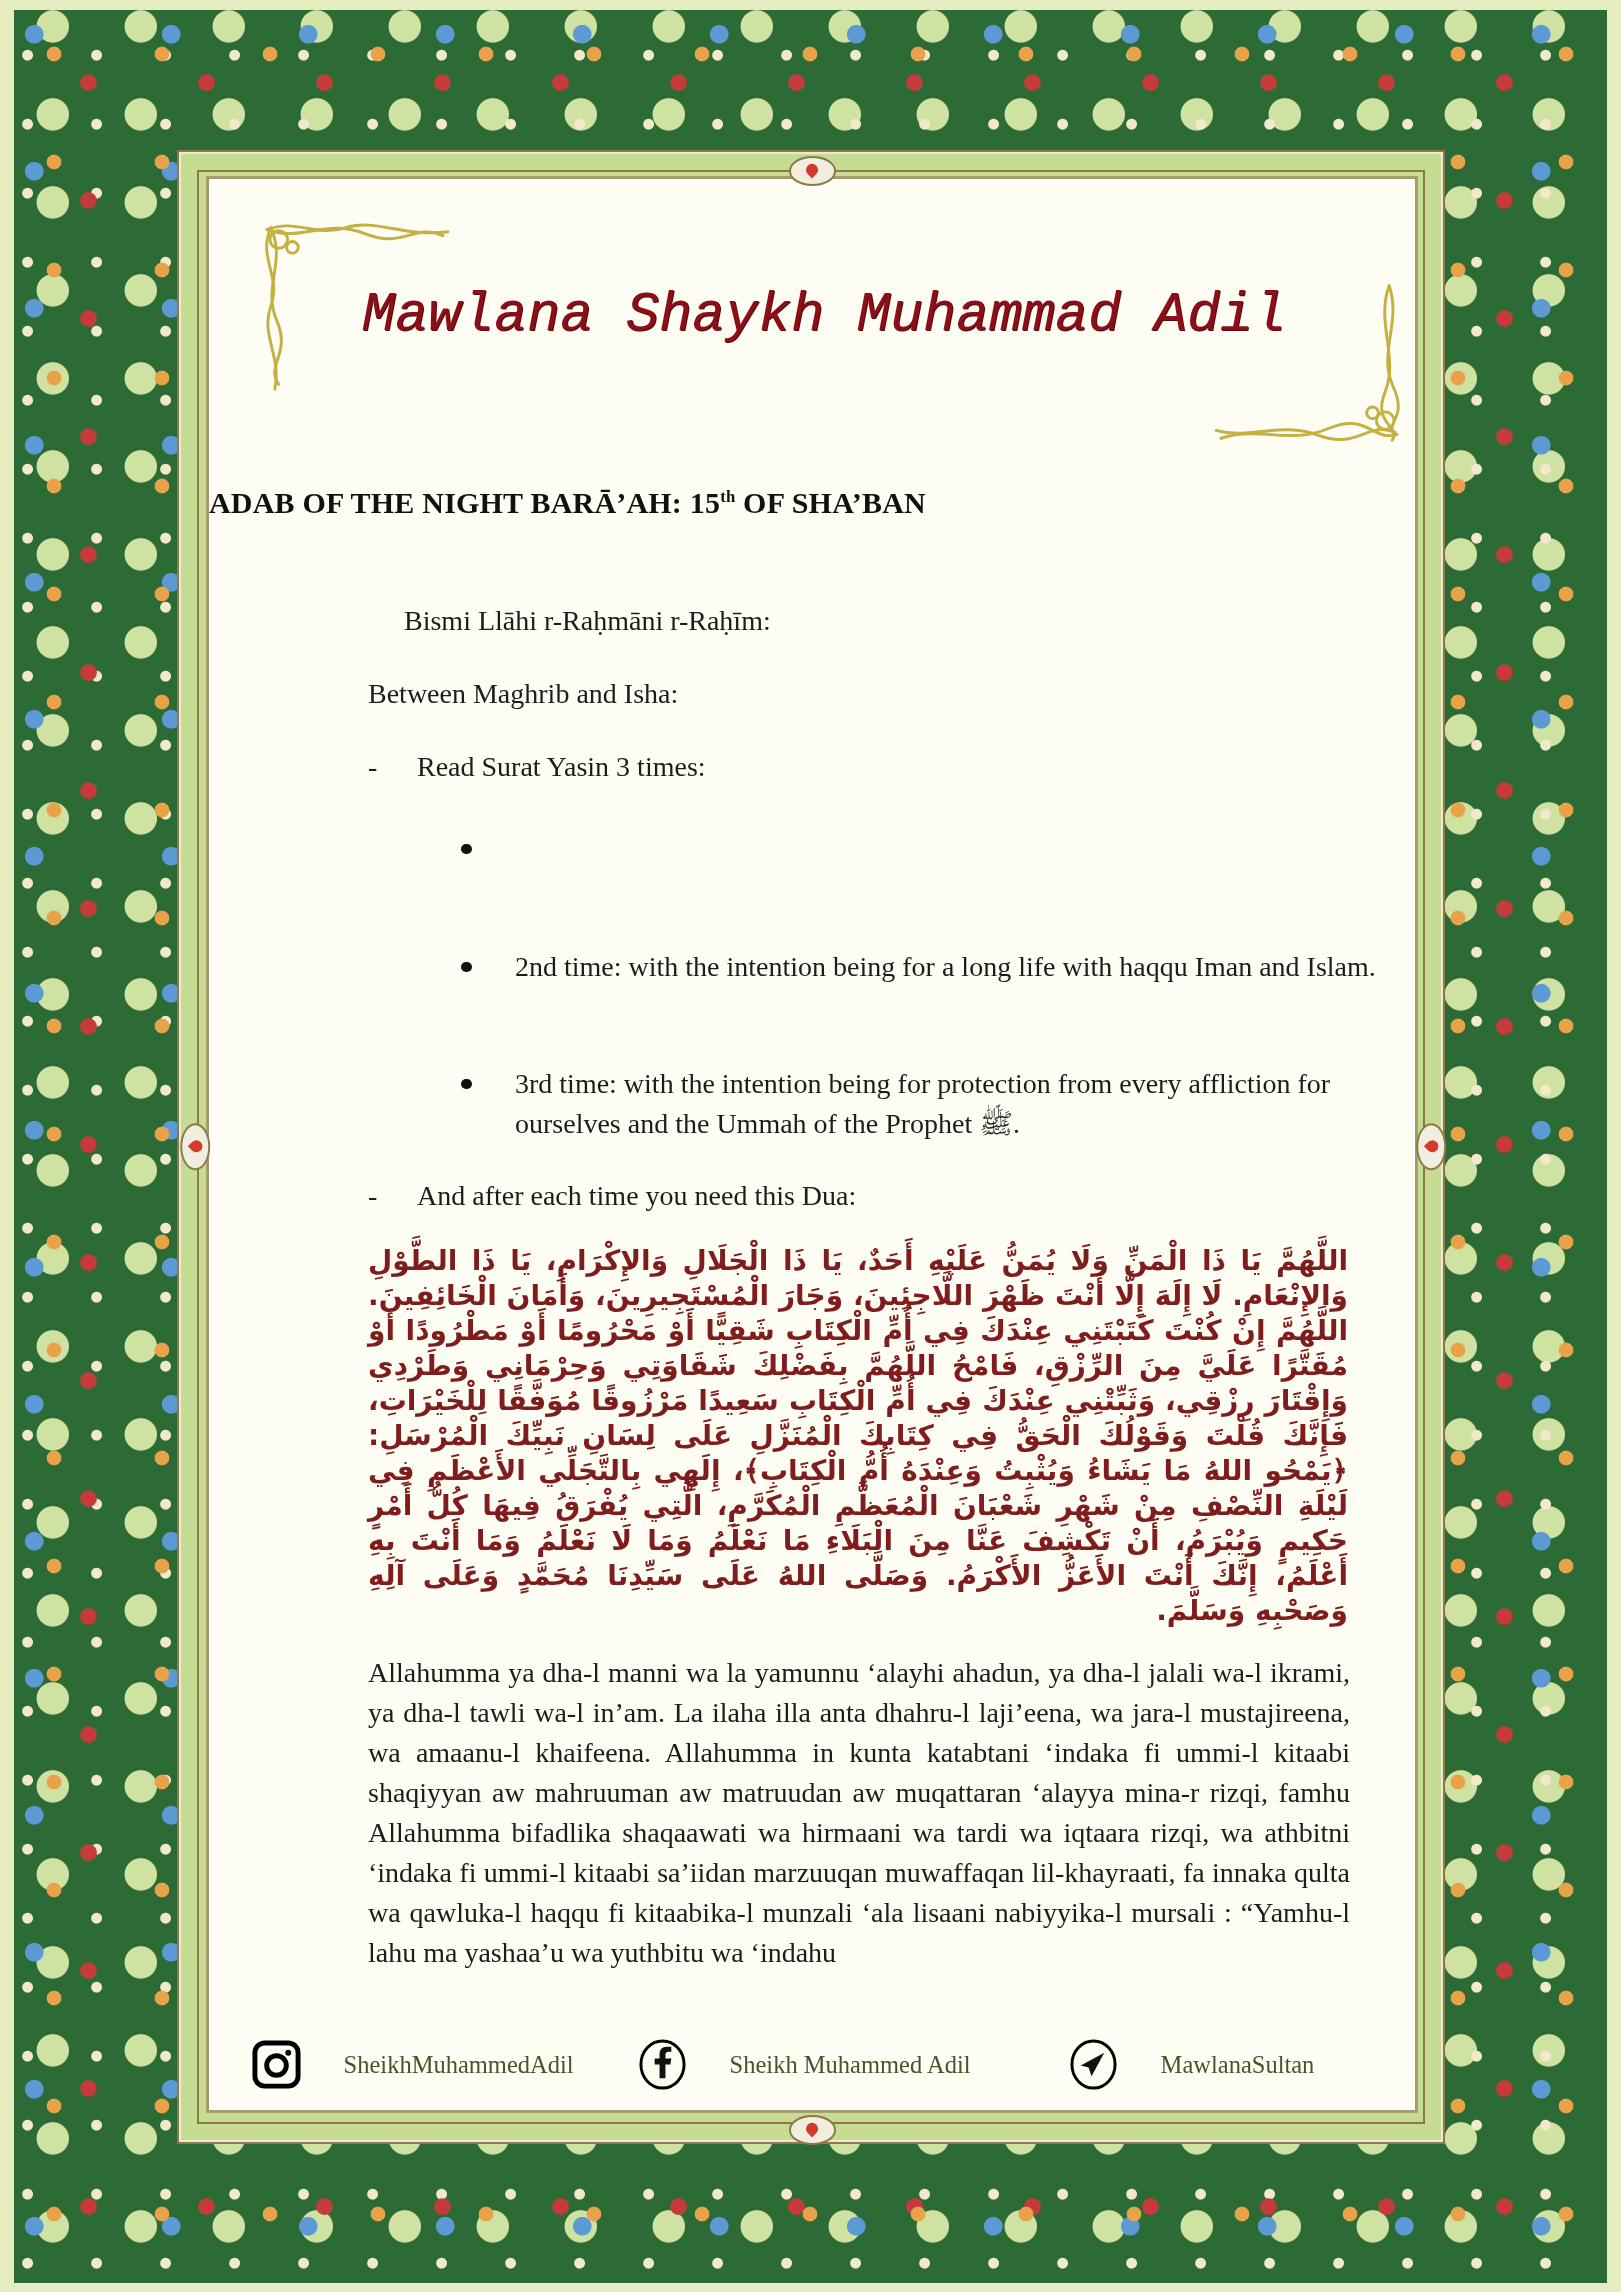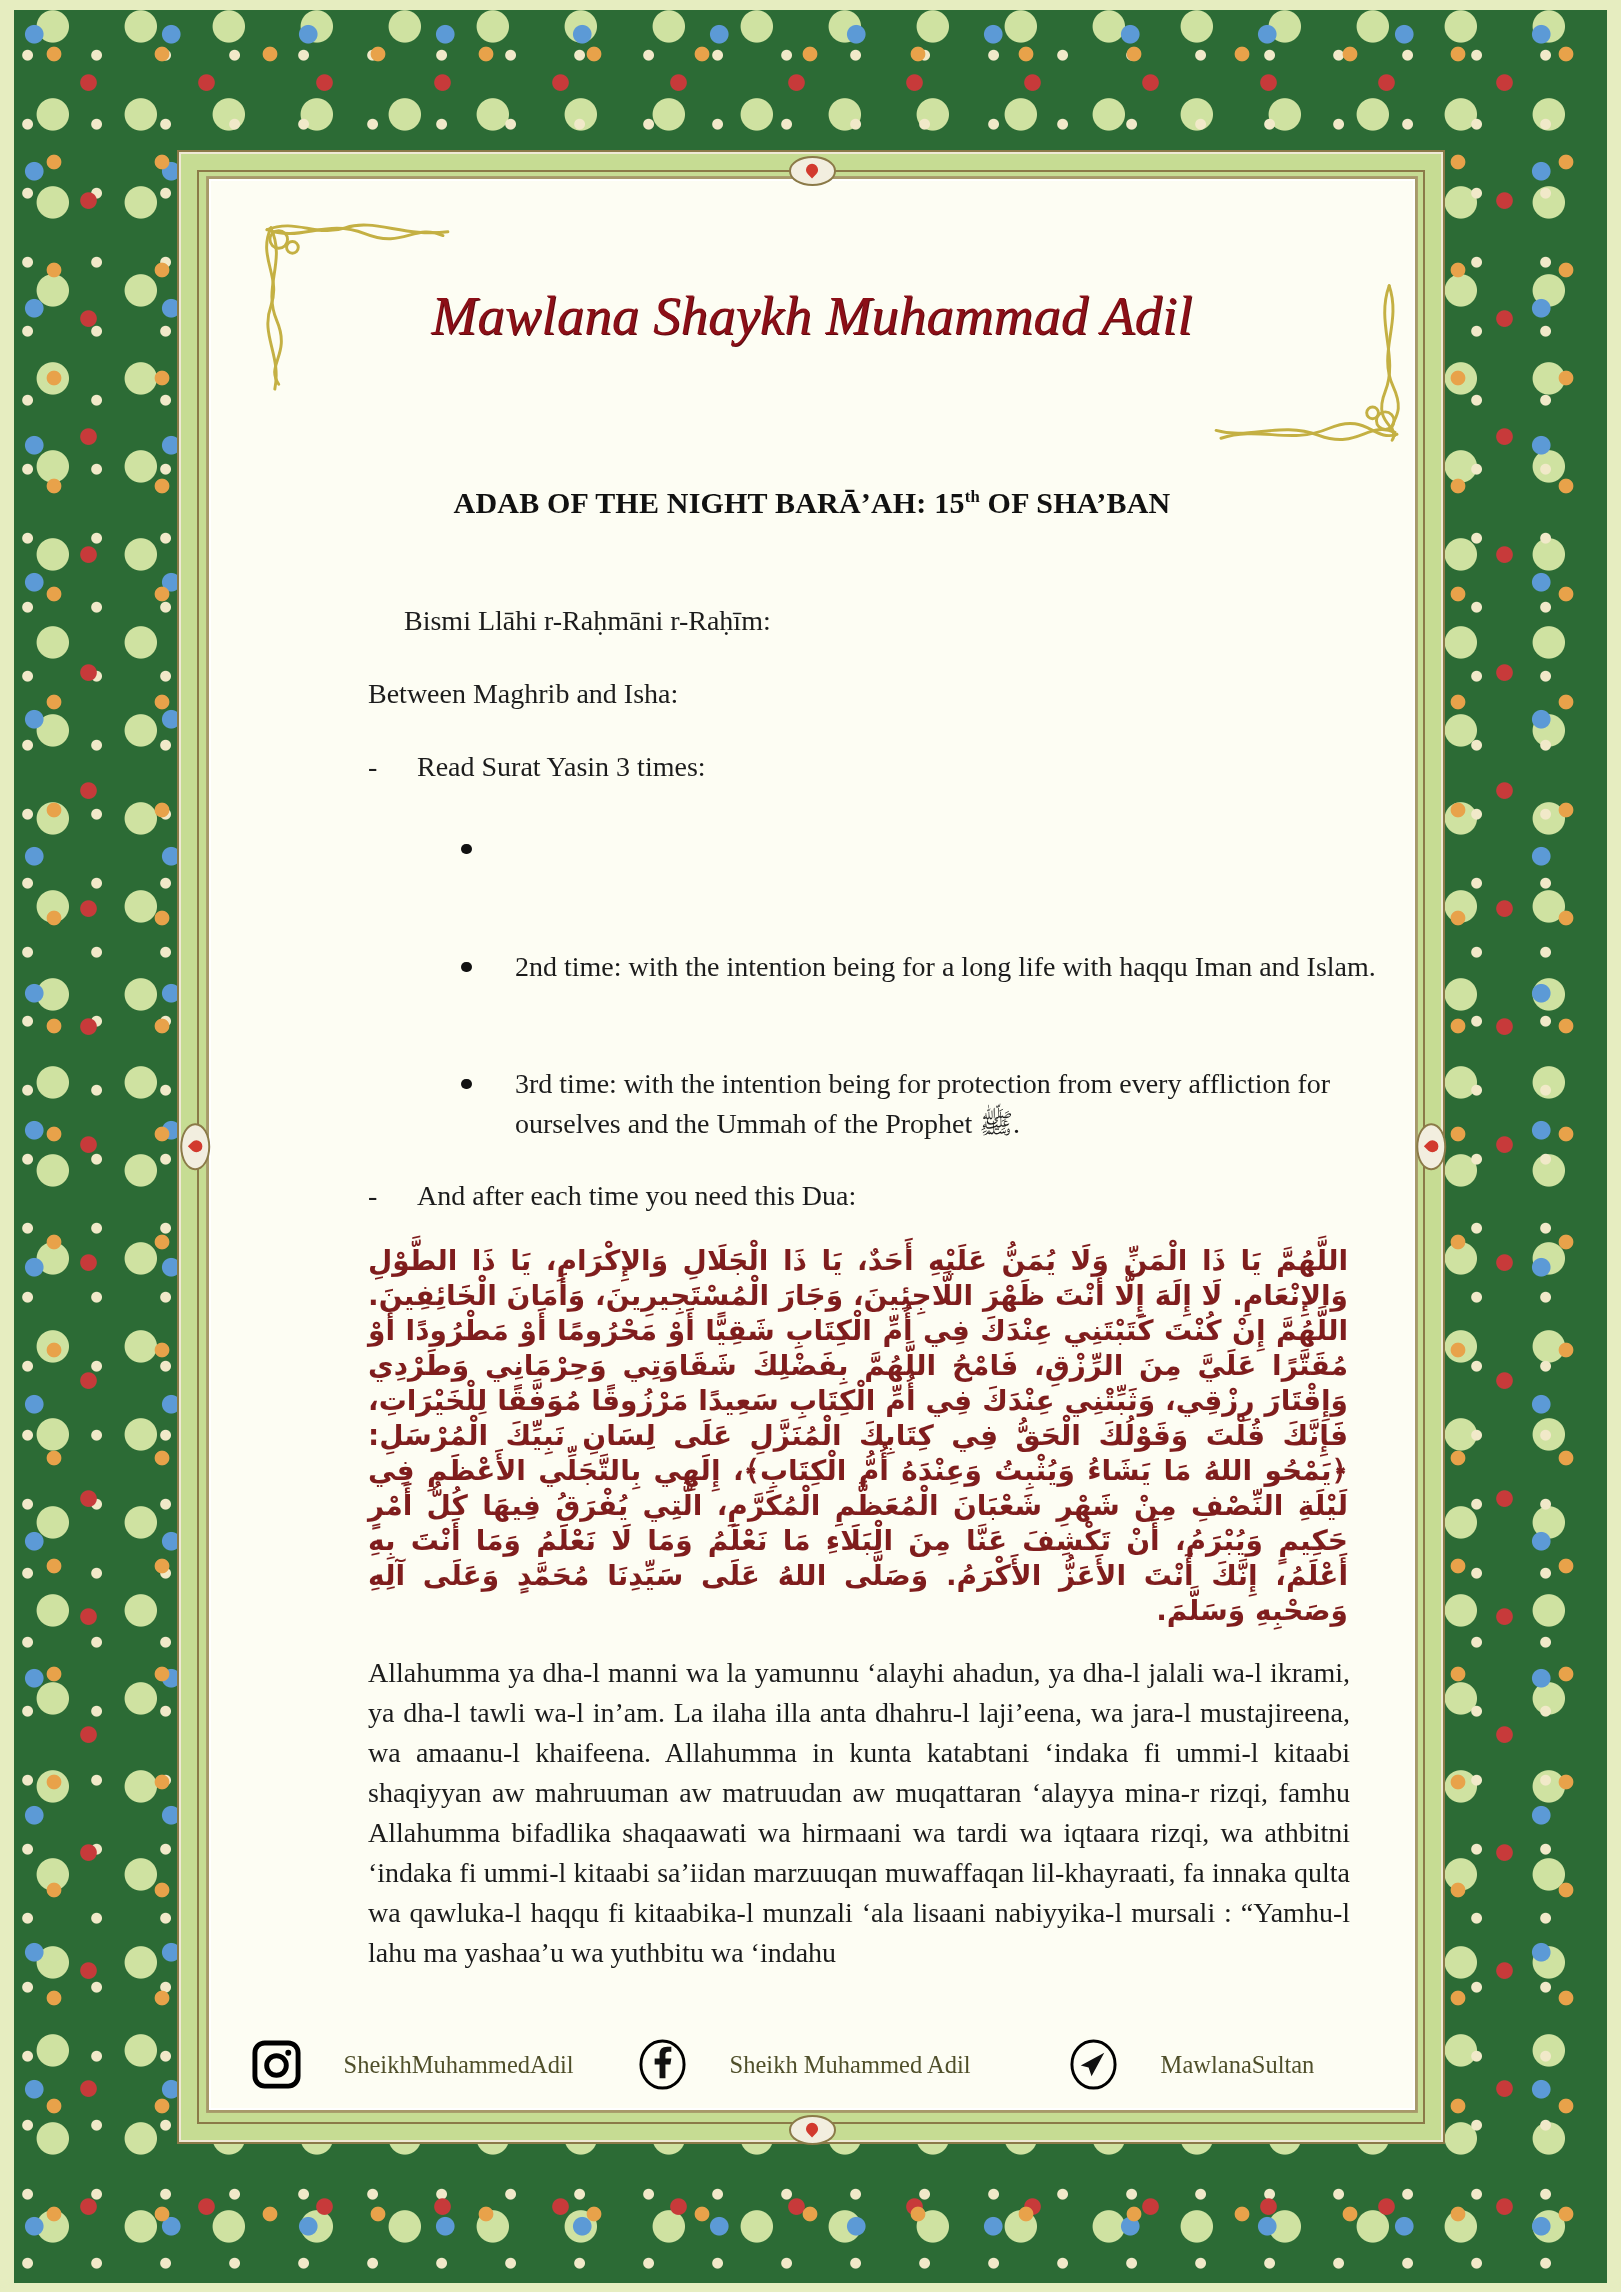--- a/index.html
+++ b/index.html
@@ -58,27 +58,28 @@
 
   
   .flourish { position:absolute; }
   .flourish-tl { left:257px; top:218px; }
   .flourish-br { left:1211px; top:274px; }
 
   
   .title {
     position:absolute; left:209px; width:1206px; top:276px;
     text-align:center; color:#8c0f17;
-    font-family:Liberation Serif, serif;
+    font-family:Liberation Mono, monospace;
     font-style:italic; font-size:55px; line-height:80px;
     text-shadow:1px 1px 0 #5a0a0f;
+    padding-left:12px;
   }
   .subtitle {
     position:absolute; left:209px; width:1206px; top:486px;
-    text-align:center; font-weight:bold; font-size:30px; color:#111;
+    font-weight:bold; font-size:30px; color:#111;
     letter-spacing:0.2px;
   }
   .subtitle sup { font-size:16.7px; }
 
   .body-text { color:#1c1c1c; font-size:28px; }
   .p { position:absolute; left:368px; }
   .dash-row { position:absolute; left:368px; }
   .dash-row .dash { display:inline-block; width:49px; }
   .bullet-row { position:absolute; left:461px; width:882px; line-height:40px; }
   .bullet-row .dot {

